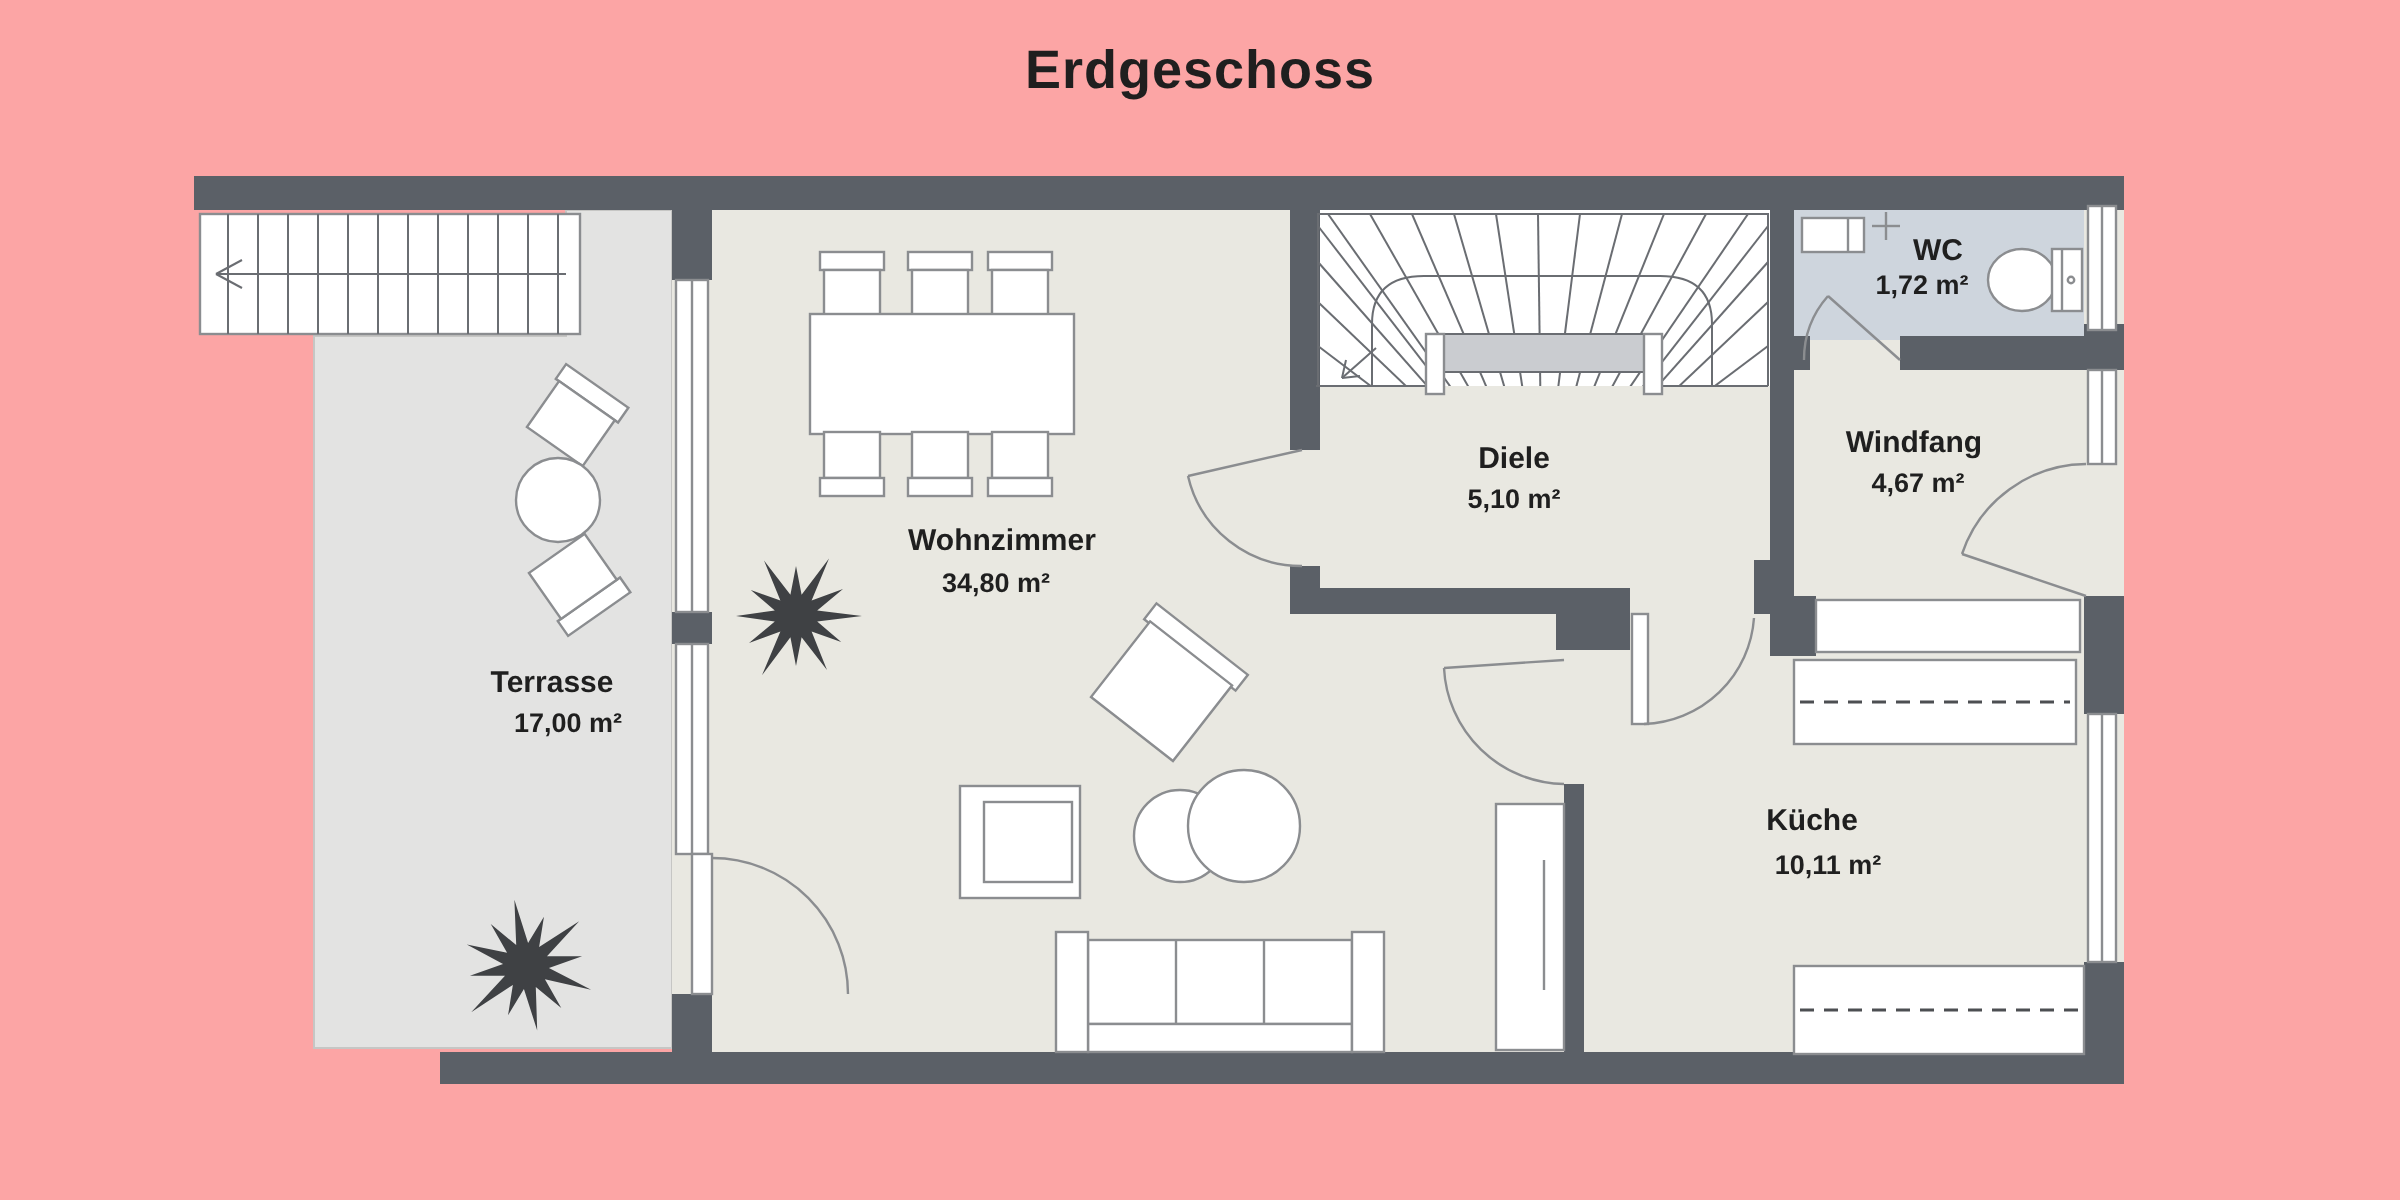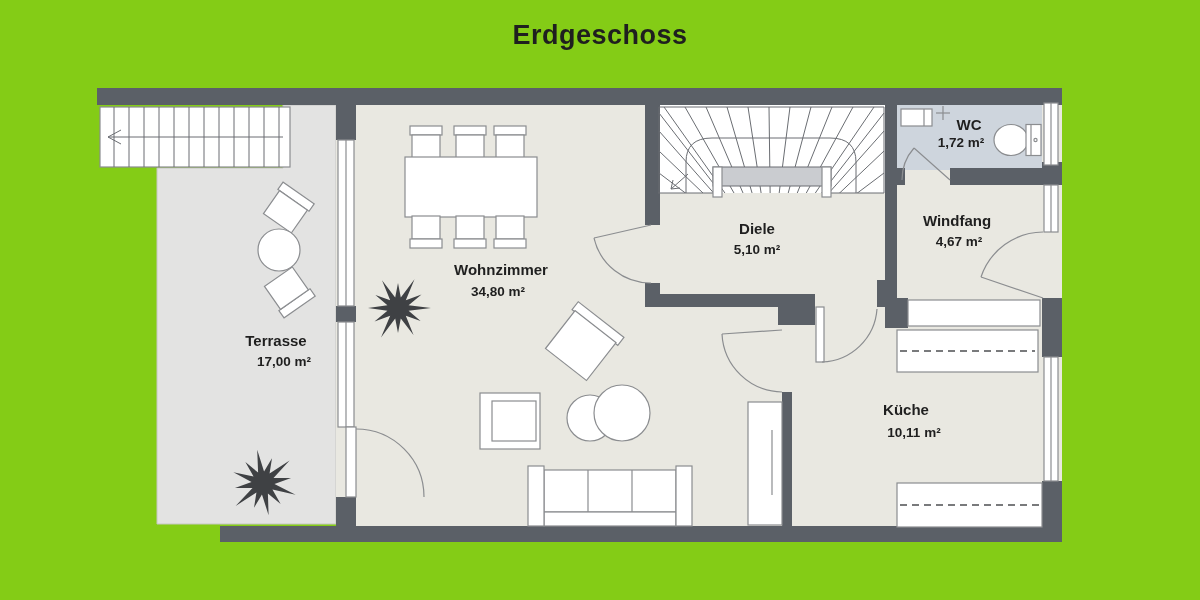--- a/index.html
+++ b/index.html
@@ -1,16 +1,16 @@
 <!DOCTYPE html>
 <html style="--wall: #5b6067; --floor: #e9e8e1; --terrace: #e3e3e2; --wc-floor: #ced5dd; --line: #8b8d90; --stair-line: #6a6d72; --landing: #caccd0; --plant: #3f4144; --text: #1f1f1f;"><head>
 <meta charset="utf-8">
 <style>
   html,body{margin:0;padding:0;background:#ffffff;}
-  .stage{position:relative;width:1200px;height:600px;background:#84cc16;overflow:hidden;}
+  .stage{position:relative;width:1200px;height:600px;background:#fca5a5;overflow:hidden;}
   svg{position:absolute;left:0;top:0;}
   .wall{fill:var(--wall);}
   .terr{fill:var(--terrace);stroke:#c6c6c4;stroke-width:1;}
   .floor{fill:var(--floor);}
   .wcf{fill:var(--wc-floor);}
   .fw{fill:#ffffff;stroke:var(--line);stroke-width:1.2;}
   .ln{stroke:var(--line);stroke-width:1.2;fill:none;}
   .sl{stroke:var(--stair-line);stroke-width:1;fill:none;}
   .dash{stroke:#4d4f52;stroke-width:1.6;stroke-dasharray:7 5;fill:none;}
   .plant{fill:var(--plant);}

